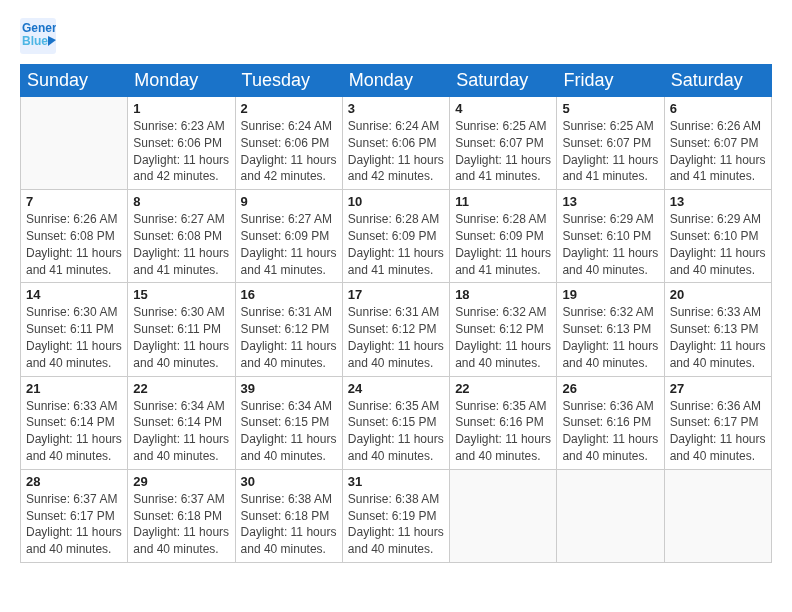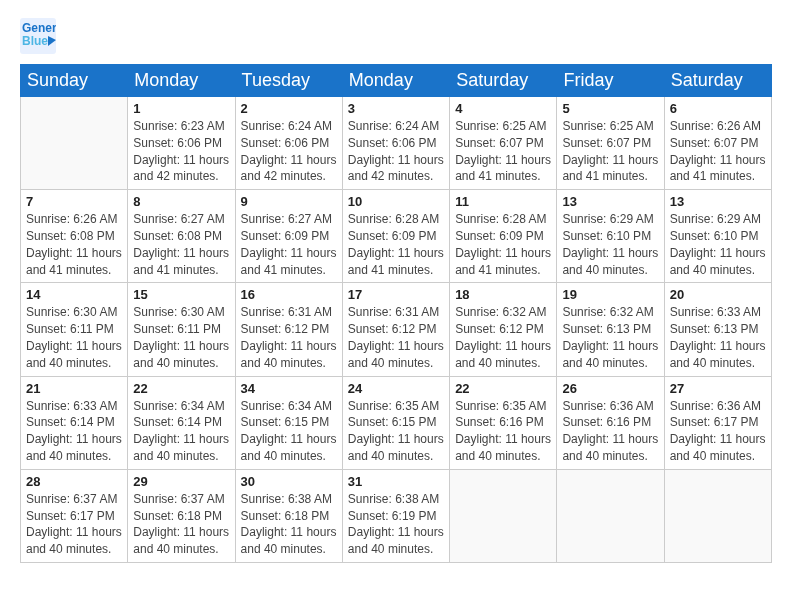--- a/index.html
+++ b/index.html
@@ -201,21 +201,21 @@
         <tr>
           <td>
             <span class="day-number">21</span>
             <div class="day-info">Sunrise: 6:33 AM<br>Sunset: 6:14 PM<br>Daylight: 11 hours<br>and 40 minutes.</div>
           </td>
           <td>
             <span class="day-number">22</span>
             <div class="day-info">Sunrise: 6:34 AM<br>Sunset: 6:14 PM<br>Daylight: 11 hours<br>and 40 minutes.</div>
           </td>
           <td>
-            <span class="day-number">34</span>
+            <span class="day-number">39</span>
             <div class="day-info">Sunrise: 6:34 AM<br>Sunset: 6:15 PM<br>Daylight: 11 hours<br>and 40 minutes.</div>
           </td>
           <td>
             <span class="day-number">24</span>
             <div class="day-info">Sunrise: 6:35 AM<br>Sunset: 6:15 PM<br>Daylight: 11 hours<br>and 40 minutes.</div>
           </td>
           <td>
             <span class="day-number">22</span>
             <div class="day-info">Sunrise: 6:35 AM<br>Sunset: 6:16 PM<br>Daylight: 11 hours<br>and 40 minutes.</div>
           </td>

